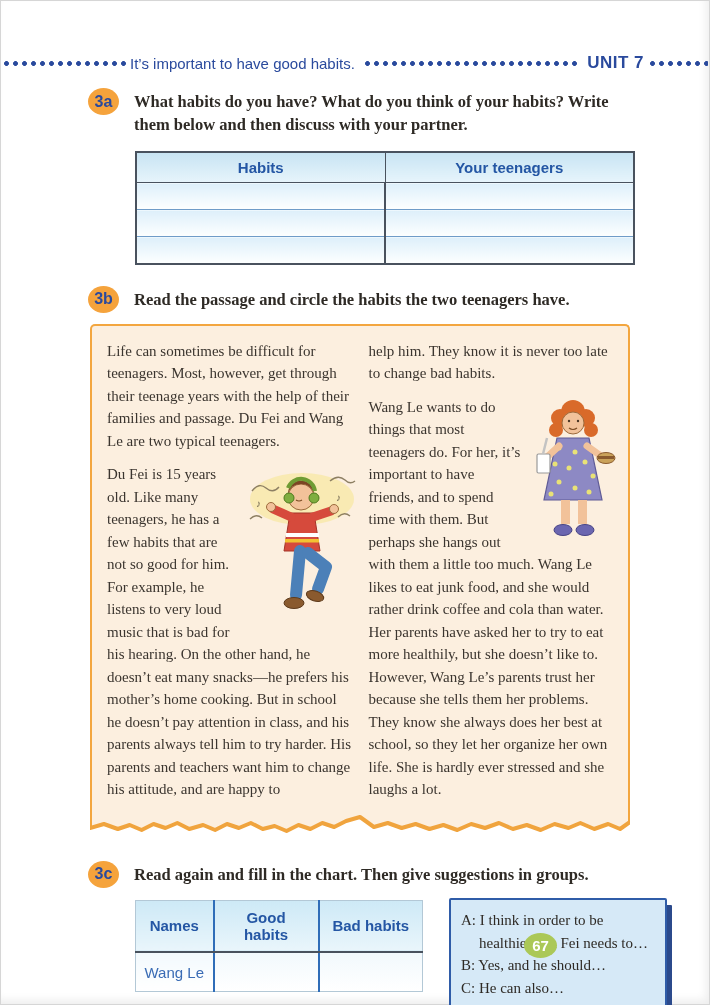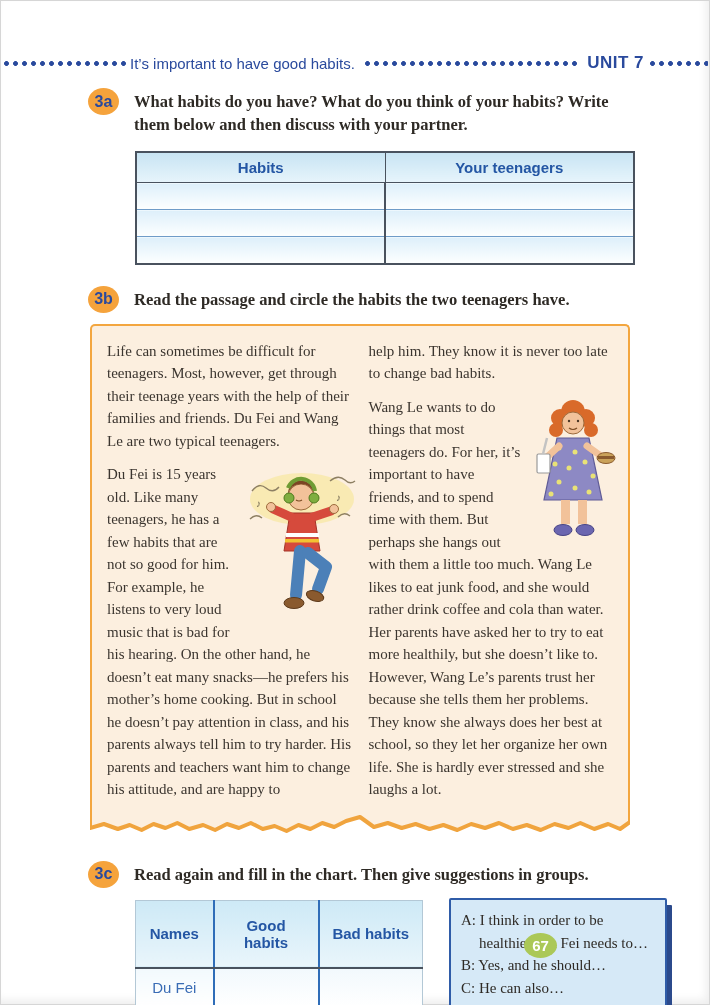--- a/index.html
+++ b/index.html
@@ -46,21 +46,21 @@
   .passage-cols { display:flex; gap:17px; }
   .pcol { flex:1; font-size:15px; line-height:1.5; color:#3b352f; text-align:left; }
   .pcol p + p { margin-top:11px; }
   .float-illu { float:right; margin:0 -4px 2px 6px; }
   .wave { position:absolute; left:-2px; bottom:-8px; width:calc(100% + 4px); height:32px; display:block; }
   
   .bottom-row { display:flex; align-items:flex-start; gap:26px; margin:12px 0 0 135px; }
   .chart-table { border-collapse:collapse; border:1px solid #b3c8d6; }
   .chart-table th {
     height:48px; background:linear-gradient(#cde9f6,#e9f5fb);
-    font-family:"Liberation Sans", sans-serif; font-size:15px; font-weight:bold; color:#2456a4; text-align:center; padding:16px 12px;
+    font-family:"Liberation Sans", sans-serif; font-size:15px; font-weight:bold; color:#2456a4; text-align:center; padding:8px 12px;
   }
   .chart-table th, .chart-table td { border-bottom:2px solid #49525e; }
   .chart-table th:nth-child(1), .chart-table td:nth-child(1) { width:78px; border-right:2px solid #2f6db8; }
   .chart-table th:nth-child(2), .chart-table td:nth-child(2) { width:105px; border-right:2px solid #2f6db8; }
   .chart-table th:nth-child(3), .chart-table td:nth-child(3) { width:104px; }
   .chart-table tr:last-child td { border-bottom:1px solid #b3c8d6; }
   .chart-table td { height:40px; background:linear-gradient(#f2f9fd,#ffffff); }
   .name-cell { font-family:"Liberation Sans", sans-serif; font-size:15px; color:#3a6cb5; text-align:center; }
   .suggestion-box {
     width:218px; background:#d6e9f7; border:2px solid #2f5ca8; border-radius:2px;
@@ -117,21 +117,21 @@
   </table>
 
   <div class="section-row sec-b">
     <div class="badge">3b</div>
     <div class="instruction">Read the passage and circle the habits the two teenagers have.</div>
   </div>
 
   <div class="passage-box">
     <div class="passage-cols">
       <div class="pcol">
-        <p>Life can sometimes be difficult for teenagers. Most, however, get through their teenage years with the help of their families and friends.  Du Fei and Wang Le are two typical teenagers.</p>
+        <p>Life can sometimes be difficult for teenagers. Most, however, get through their teenage years with the help of their families and passage.  Du Fei and Wang Le are two typical teenagers.</p>
         <p>
           <svg class="float-illu" width="112" height="160" viewBox="0 0 112 160">
             <ellipse cx="58" cy="36" rx="52" ry="26" fill="#f8e9ab" opacity="0.85"></ellipse>
             <path d="M8,28 q7,-9 14,-3 q7,6 13,-1" fill="none" stroke="#8d7f63" stroke-width="1.4"></path>
             <path d="M86,18 q8,-7 15,-1 q5,5 10,1" fill="none" stroke="#8d7f63" stroke-width="1.4"></path>
             <path d="M6,56 q6,-6 12,-1" fill="none" stroke="#8d7f63" stroke-width="1.4"></path>
             <path d="M94,54 q6,-6 12,-1" fill="none" stroke="#8d7f63" stroke-width="1.4"></path>
             <text x="12" y="44" font-size="10" fill="#6e6450">♪</text>
             <text x="92" y="38" font-size="10" fill="#6e6450">♪</text>
             <circle cx="57" cy="34" r="13" fill="#f2c29a" stroke="#9c6a3c" stroke-width="1"></circle>
@@ -212,25 +212,20 @@
     <table class="chart-table">
       <thead>
         <tr>
           <th>Names</th>
           <th>Good habits</th>
           <th>Bad habits</th>
         </tr>
       </thead>
       <tbody>
         <tr>
-          <td class="name-cell">Du Fei</td>
-          <td></td>
-          <td></td>
-        </tr>
-        <tr>
           <td class="name-cell">Wang Le</td>
           <td></td>
           <td></td>
         </tr>
       </tbody>
     </table>
 
     <div class="suggestion-box">
       <div class="sugg-line">A: I think in order to be healthier, Du Fei needs to…</div>
       <div class="sugg-line">B: Yes, and he should…</div>

